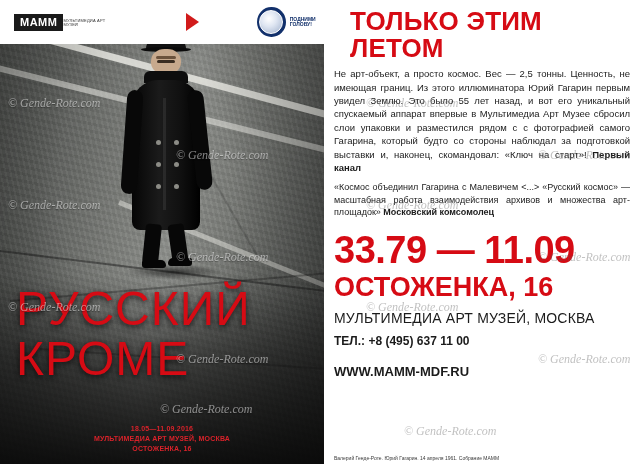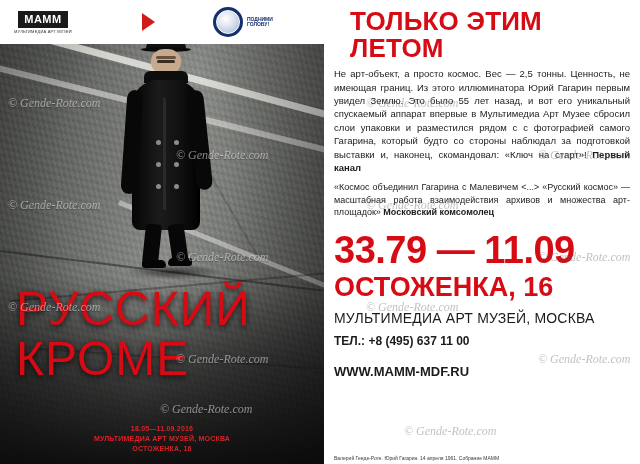--- a/index.html
+++ b/index.html
@@ -114,21 +114,21 @@
   }
 
   
   .topbar {
     position: absolute; left: 0; top: 0; width: 324px; height: 44px;
     background: #ffffff;
     display: flex; align-items: center;
   }
   .mamm-logo {
     margin-left: 14px;
-    display: flex; flex-direction: column; align-items: center;
+    display: flex; align-items: center;
     line-height: 1;
   }
   .mamm-logo .box {
     background: #1a1a1a; color: #fff; font-weight: bold;
     font-size: 11px; letter-spacing: .5px; padding: 3px 6px 3px 6px;
   }
   .mamm-logo .sub { font-size: 4px; color:#333; margin-top: 2px; letter-spacing:.2px;}
   .logo-red-flag {
     margin-left: 70px; width: 0; height: 0;
     border-left: 13px solid #d11b1b;

